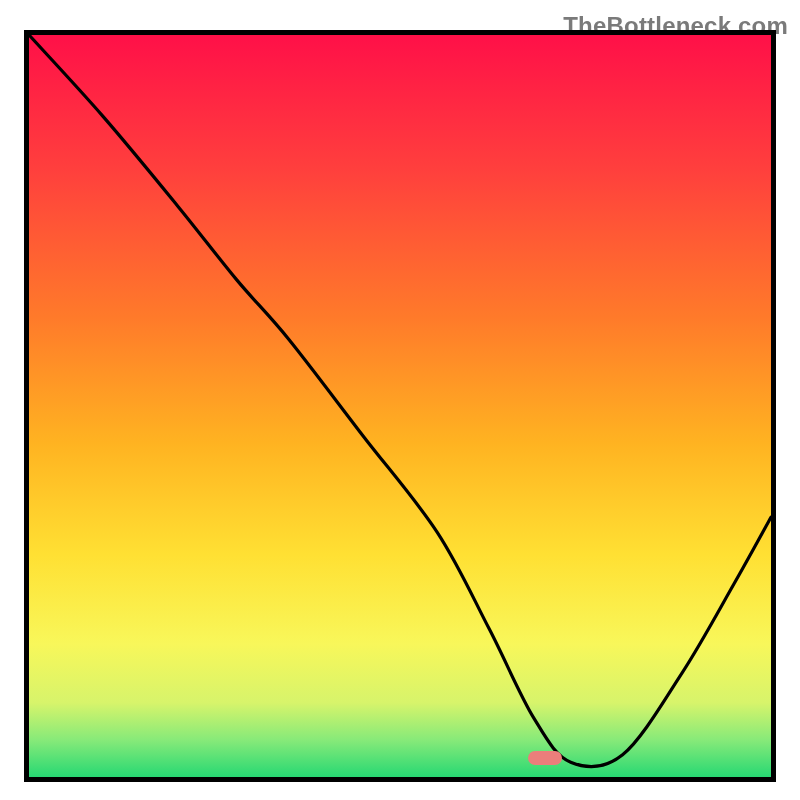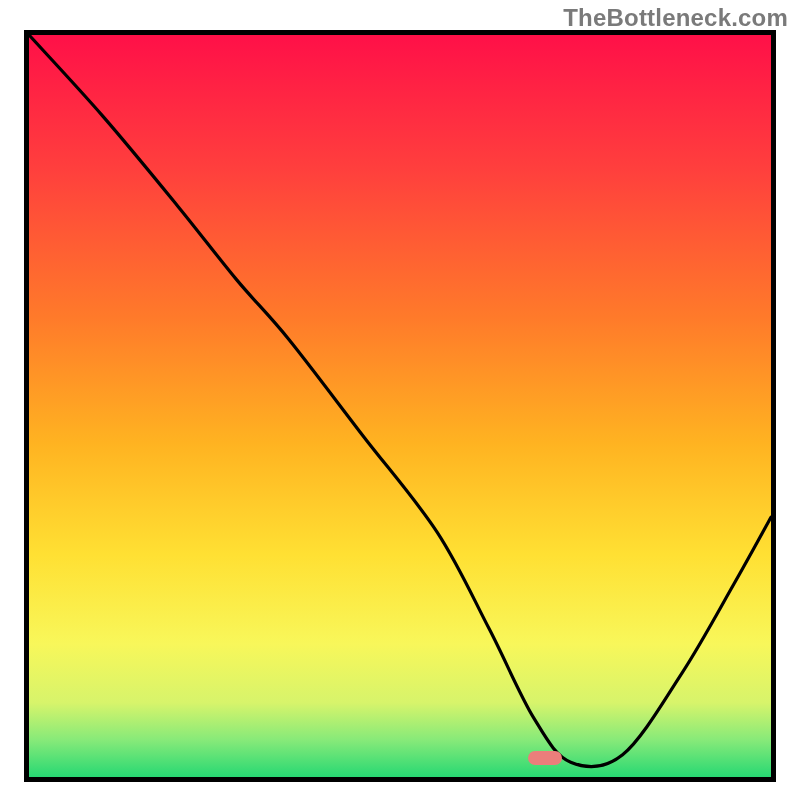--- a/index.html
+++ b/index.html
@@ -10,21 +10,21 @@
     background: #ffffff;
     font-family: Arial, Helvetica, sans-serif;
   }
   .stage {
     position: relative;
     width: 800px;
     height: 800px;
   }
   .watermark {
     position: absolute;
-    top: 4px;
+    top: 12px;
     right: 12px;
     font-size: 24px;
     font-weight: 600;
     color: #7a7a7a;
     letter-spacing: 0.2px;
     user-select: none;
   }
   
   .plot-wrap {
     position: absolute;

